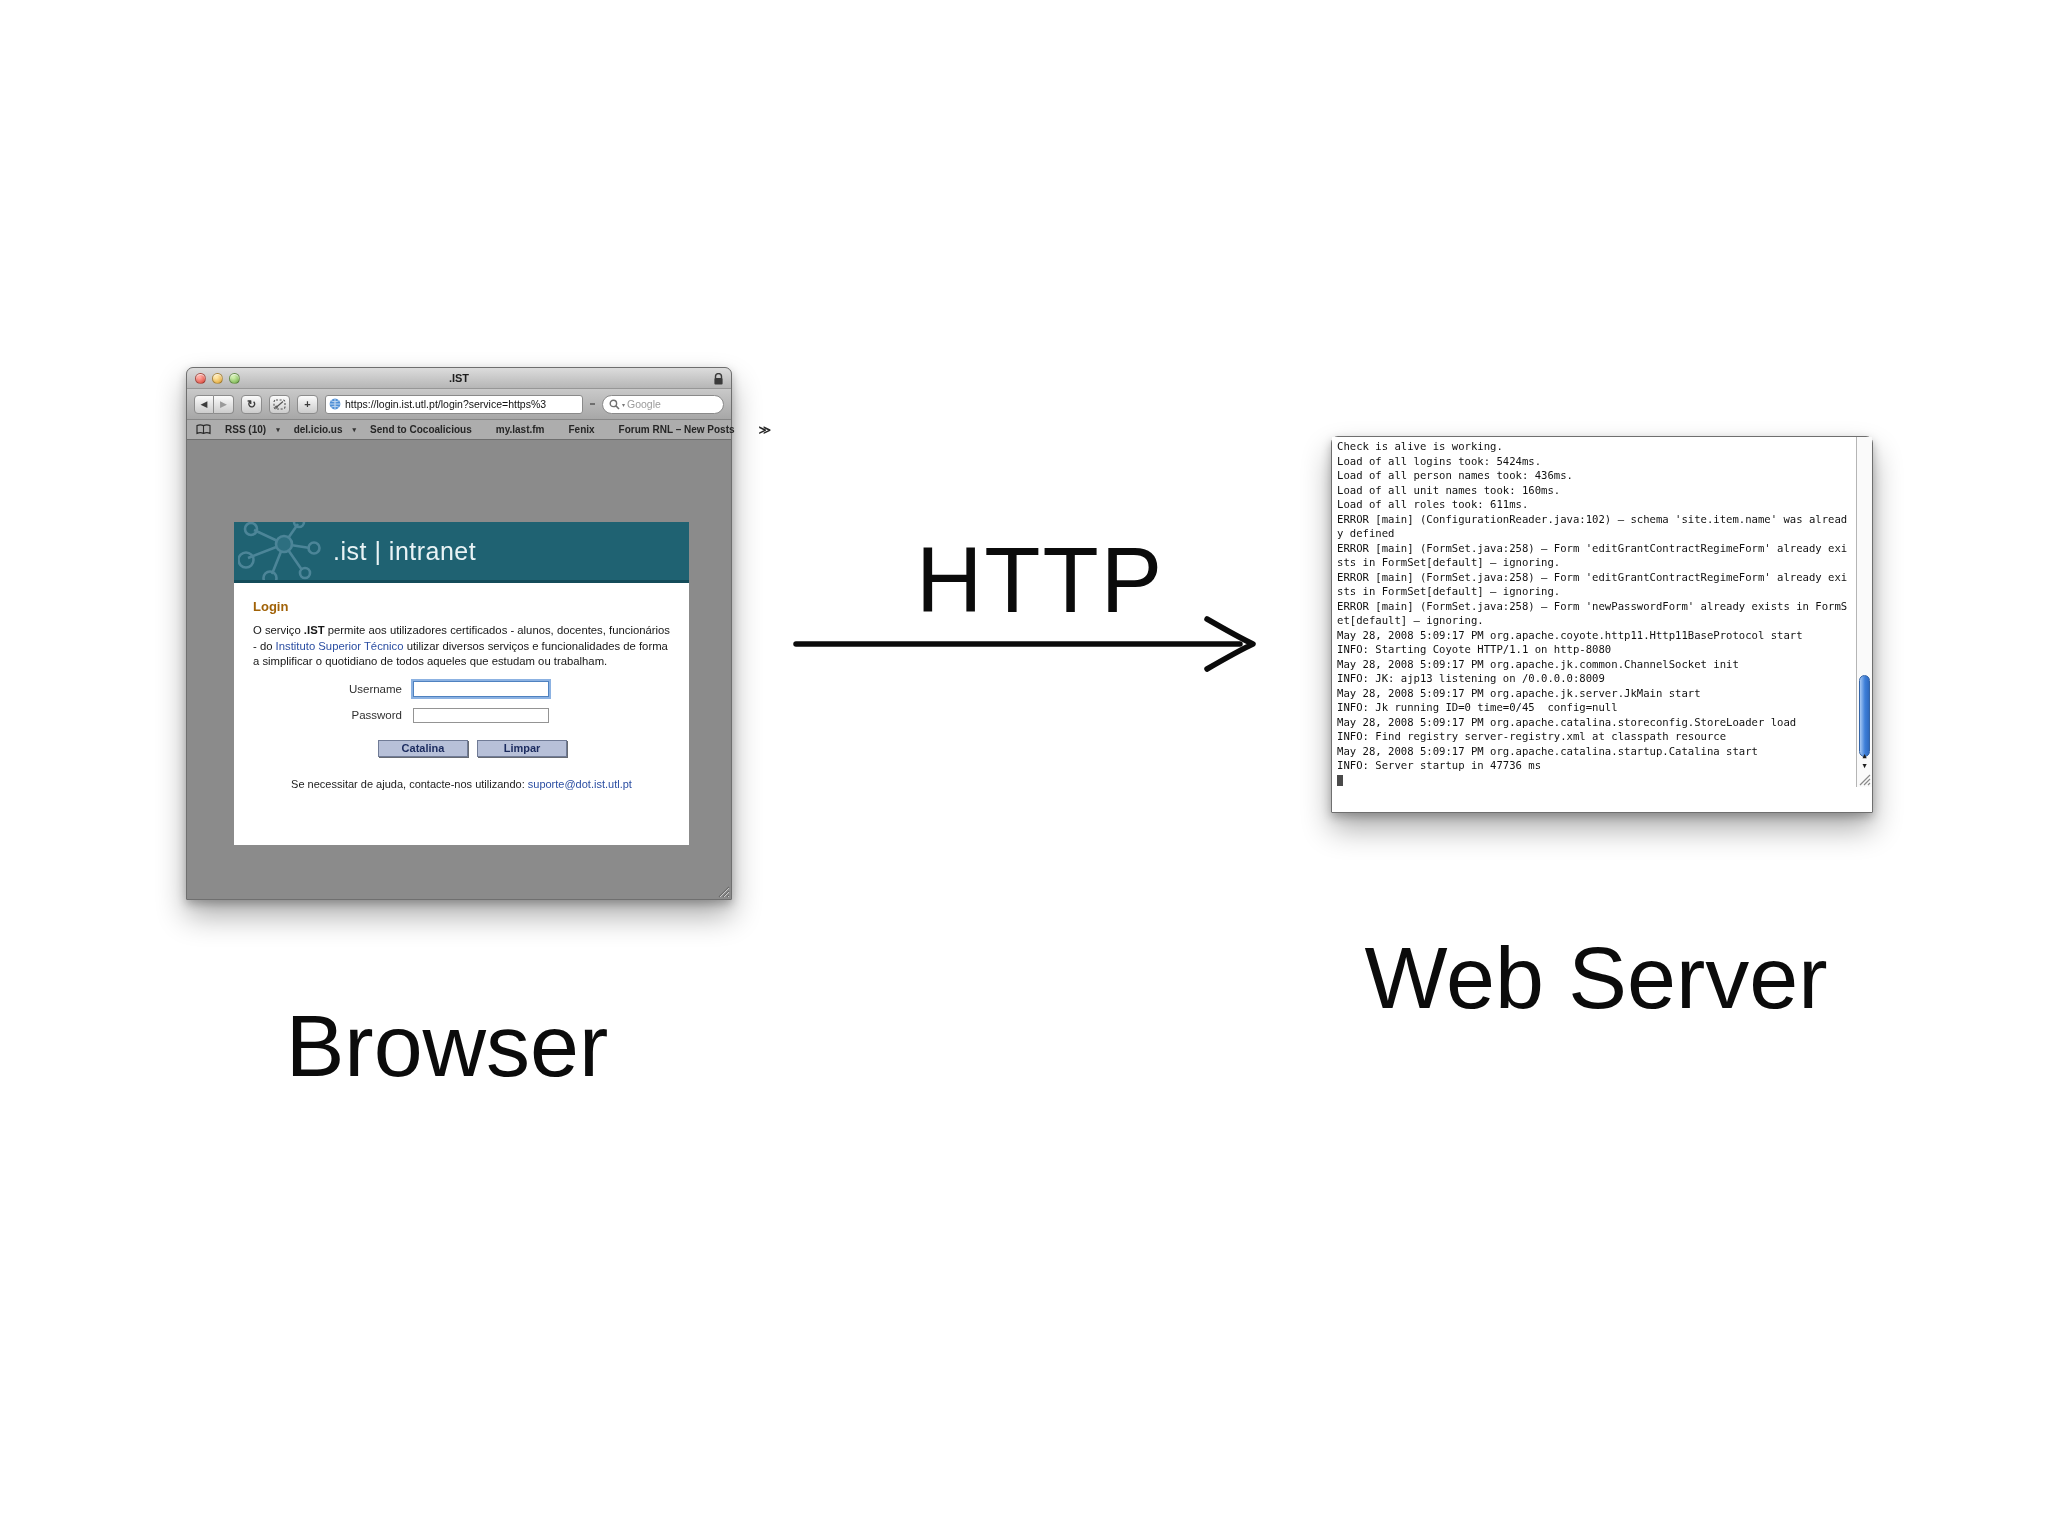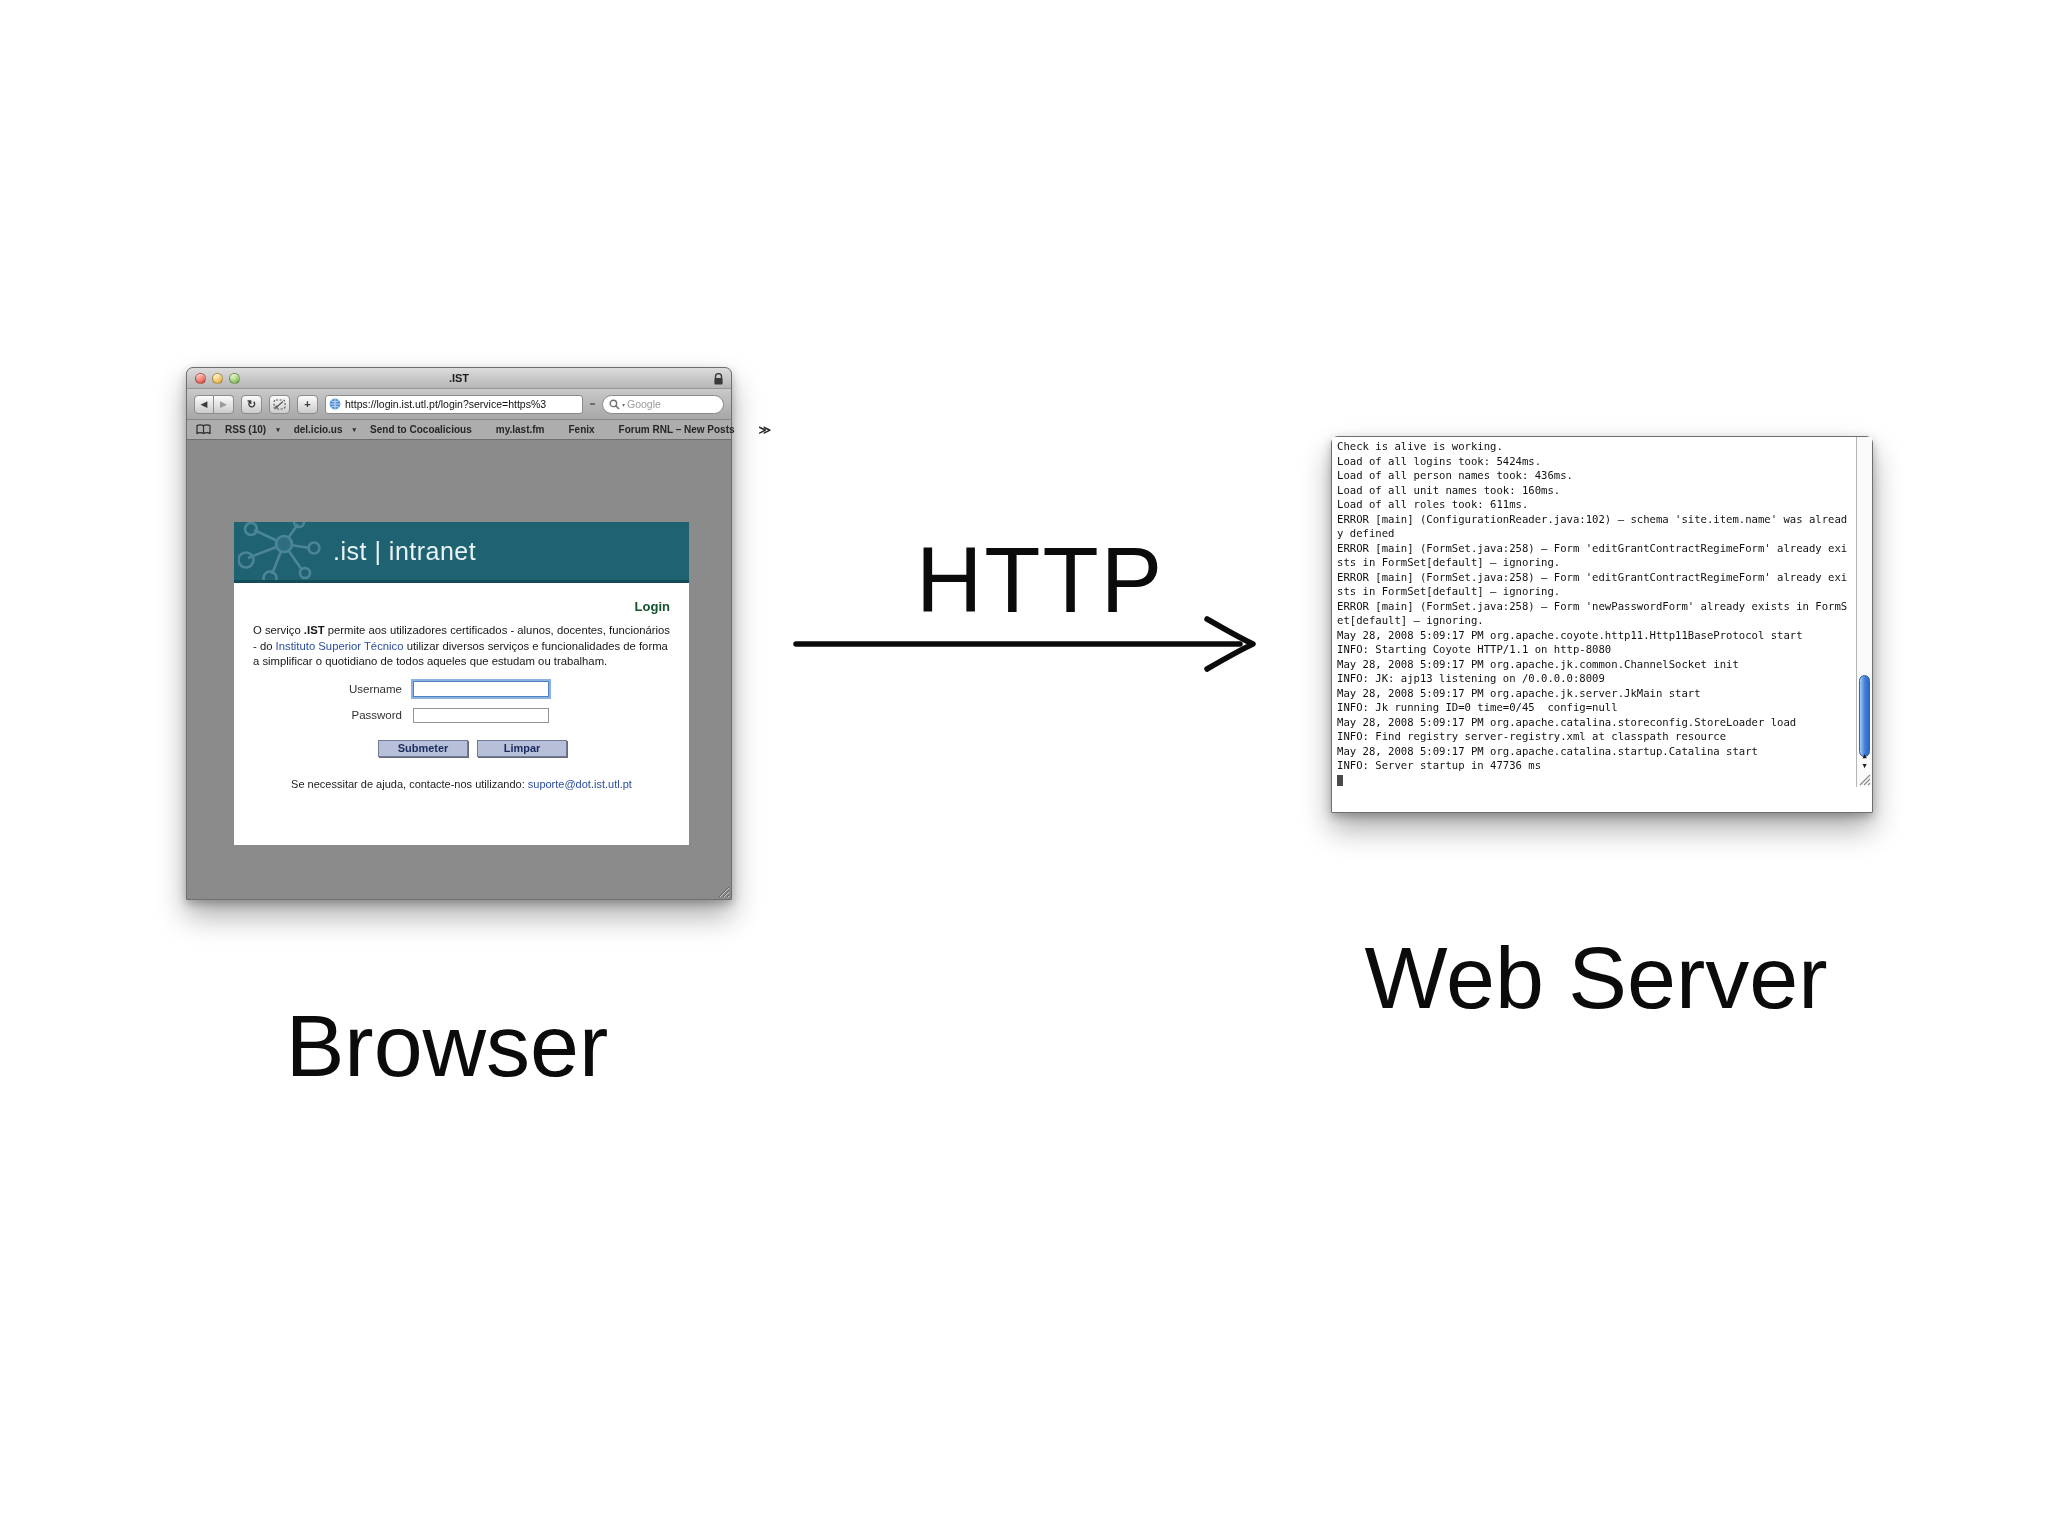--- a/index.html
+++ b/index.html
@@ -56,21 +56,21 @@
   .bm-overflow { margin-left:auto; font-size:12px; font-weight:bold; }
 
   .content { position:relative; height:459px; background:#8b8b8b; overflow:hidden; }
 
   .panel { position:absolute; left:47px; top:82px; width:455px; height:323px; background:#ffffff; }
   .panel-header { position:relative; height:61px; background:#1f6272; border-bottom:3px solid #144c5a; overflow:hidden; }
   .brand { position:absolute; left:99px; top:50%; transform:translateY(-50%);
            color:#e9f3f5; font-size:25px; font-weight:400; letter-spacing:.5px; }
   .logo-svg { position:absolute; left:4px; top:-4px; }
   .panel-body { padding:13px 19px 0; }
-  .login-h { color:#14532d; font-size:13px; font-weight:bold; margin:3px 0 9px;text-align:right; }
+  .login-h { color:#a16207; font-size:13px; font-weight:bold; margin:3px 0 9px; }
   .intro { font-size:11.3px; line-height:15.5px; color:#161616; }
   .intro b { font-weight:bold; }
   a.pg-link { color:#2b4ea2; }
   .form-row { display:flex; align-items:center; margin-top:11px; }
   .form-label { width:160px; text-align:right; padding-right:11px; font-size:11.5px; color:#303030; }
   .input { width:136px; height:15px; border:1px solid #949494; background:#fff; }
   .input.focused { border:1px solid #4f82c0; box-shadow:0 0 0 2px #8cb2e2; height:16px; }
   .buttons-row { margin-top:17px; display:flex; gap:9px; padding-left:125px; }
   .btn { width:90px; height:17px; background:#b7c0d8; border:1px solid #707b96;
          box-shadow:1px 1px 0 #666a72; font-size:11px; font-weight:bold; color:#1a2a5e;
@@ -222,21 +222,21 @@
         <div class="intro"><span>O serviço </span><b>.IST</b><span> permite aos utilizadores certificados - alunos, docentes, funcionários - do </span><a class="pg-link">Instituto Superior Técnico</a><span> utilizar diversos serviços e funcionalidades de forma a simplificar o quotidiano de todos aqueles que estudam ou trabalham.</span></div>
         <div class="form-row">
           <div class="form-label">Username</div>
           <input class="input focused" type="text" value="" style="">
         </div>
         <div class="form-row">
           <div class="form-label">Password</div>
           <input class="input" type="password" value="" style="">
         </div>
         <div class="buttons-row">
-          <button class="btn">Submeter</button>
+          <button class="btn">Catalina</button>
           <button class="btn">Limpar</button>
         </div>
         <div class="help"><span>Se necessitar de ajuda, contacte-nos utilizando: </span><a class="pg-link">suporte@dot.ist.utl.pt</a></div>
       </div>
     </div>
     <svg class="grip" width="14" height="14" viewBox="0 0 14 14">
         <path d="M13 3 L3 13 M13 7 L7 13 M13 11 L11 13" stroke="#6a6a6a" stroke-width="1.2"></path>
         <path d="M13 4 L4 13 M13 8 L8 13 M13 12 L12 13" stroke="#c9c9c9" stroke-width="1"></path>
       </svg>
   </div>

